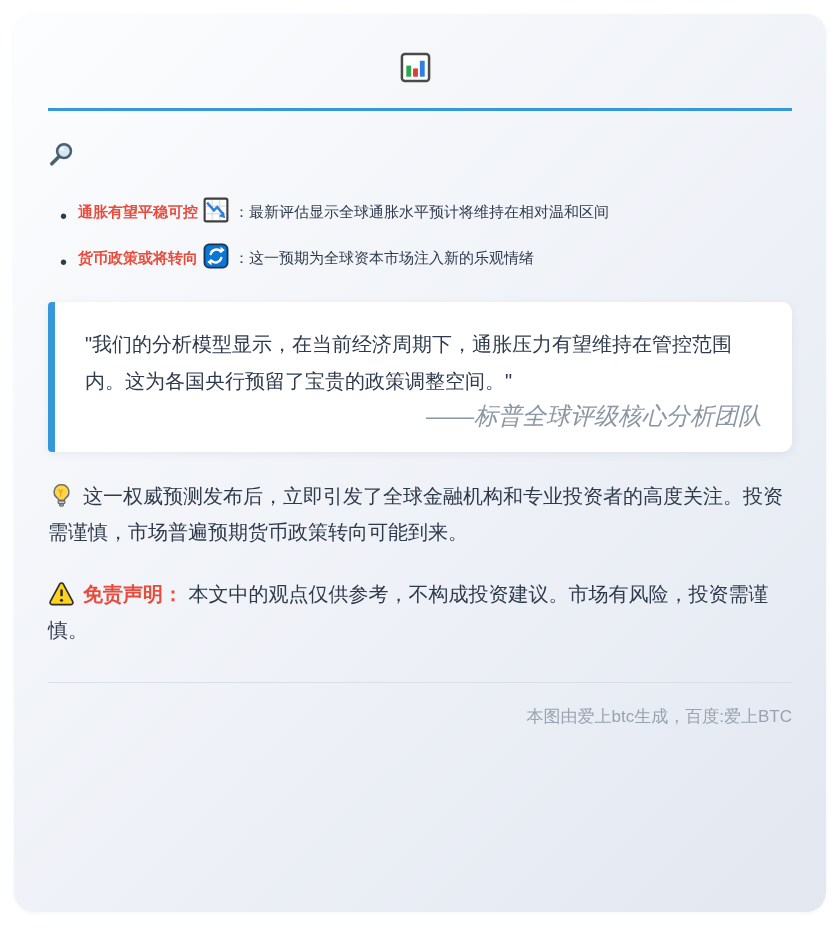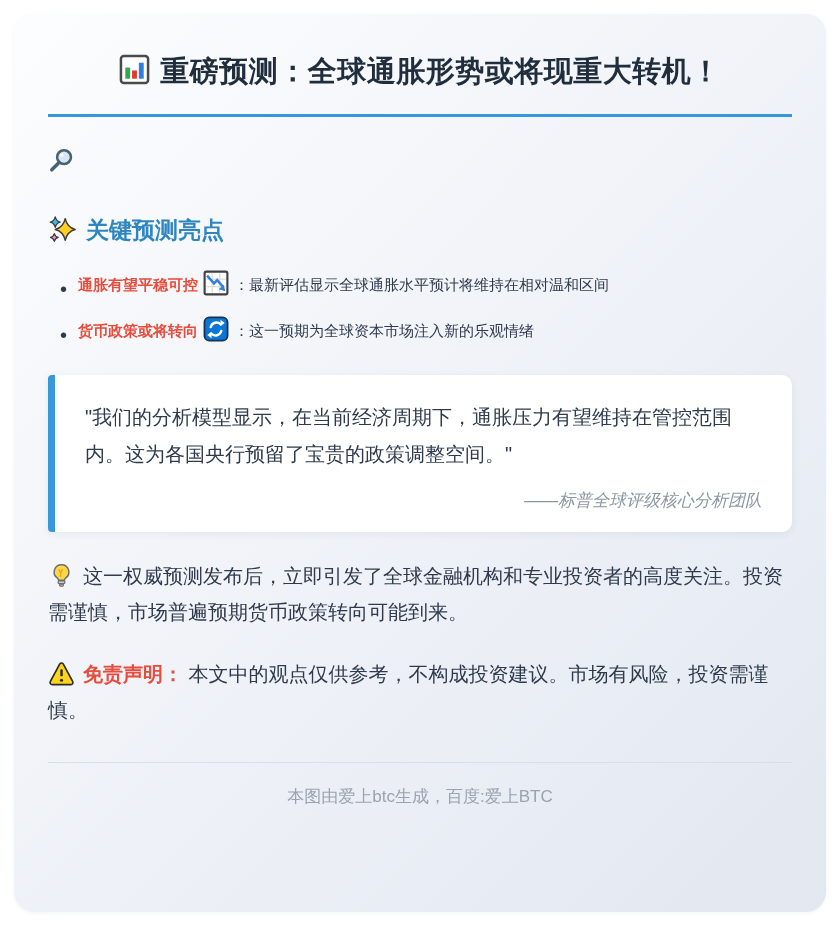--- a/index.html
+++ b/index.html
@@ -74,74 +74,64 @@
     padding:24px 30px 20px;
     box-shadow:0 2px 8px rgba(40,60,90,0.07);
   }
   blockquote.quote p{
     margin:0;
     font-size:20px;
     line-height:1.85;
     color:#2f3b4d;
   }
   .attribution{
-    margin-top:16px;
     text-align:right;
-    font-size:17px;
+    font-size:24px;
     font-style:italic;
     color:#8b97a3;
   }
   .disclaimer{}
   .red-label{color:#e74c3c;font-weight:700;}
   .footer{
     margin-top:34px;
     border-top:1px solid #d9dee7;
     padding-top:22px;
-    text-align:center;
+    text-align:right;
   }
   .footer-text{
     font-size:17px;
     color:#9aa3b0;
   }
 </style>
 </head>
 <body>
 
 <div class="card">
 
   <h1 class="title">
     <span class="icon">
       <svg width="31" height="31" viewBox="0 0 32 32">
         <rect x="2" y="2" width="28" height="28" rx="3" fill="#ffffff" stroke="#4a4a4a" stroke-width="2.6"></rect>
         <rect x="6.5" y="14" width="5" height="11.5" fill="#2faa4a"></rect>
         <rect x="13.5" y="17" width="5" height="8.5" fill="#e23b2e"></rect>
         <rect x="20.5" y="9" width="5" height="16.5" fill="#2f7fe0"></rect>
       </svg>
-    </span><span>重磅预测：全球通胀形势或将现重大转机！</span>
+    </span>
   </h1>
 
   <p class="para">
     <span class="icon">
       <svg width="27" height="27" viewBox="0 0 32 32">
         <circle cx="19" cy="12" r="8.2" fill="#d6e6f2" stroke="#4a6172" stroke-width="3"></circle>
         <circle cx="16.5" cy="9.5" r="2.4" fill="#f2f8fc" stroke="none"></circle>
         <line x1="12.8" y1="18.6" x2="4.5" y2="27" stroke="#4a6172" stroke-width="4.2" stroke-linecap="round"></line>
       </svg>
     </span>
   </p>
 
-  <h2 class="section">
-    <span class="icon">
-      <svg width="29" height="29" viewBox="0 0 32 32">
-        <path d="M19 4 Q21.2 13.8 30 16 Q21.2 18.2 19 28 Q16.8 18.2 8 16 Q16.8 13.8 19 4 Z" fill="#ffd021" stroke="#3a3a3a" stroke-width="1.6" stroke-linejoin="round"></path>
-        <path d="M8 2 Q9.2 6.8 13.5 7.8 Q9.2 8.8 8 13.6 Q6.8 8.8 2.5 7.8 Q6.8 6.8 8 2 Z" fill="#3fb9ea" stroke="#3a3a3a" stroke-width="1.4" stroke-linejoin="round"></path>
-        <path d="M7 20.5 Q8 24 11.2 24.8 Q8 25.6 7 29 Q6 25.6 2.8 24.8 Q6 24 7 20.5 Z" fill="#f493c2" stroke="#3a3a3a" stroke-width="1.4" stroke-linejoin="round"></path>
-      </svg>
-    </span><span>关键预测亮点</span>
-  </h2>
 
   <ul class="highlights">
     <li>
       <span class="lead">通胀有望平稳可控</span><span class="icon icon-inline">
         <svg width="26" height="26" viewBox="0 0 32 32">
           <rect x="2" y="2" width="28" height="28" rx="2" fill="#ffffff" stroke="#3f3f3f" stroke-width="2.6"></rect>
           <line x1="11.3" y1="4" x2="11.3" y2="28" stroke="#d9d9d9" stroke-width="1.4"></line>
           <line x1="20.6" y1="4" x2="20.6" y2="28" stroke="#d9d9d9" stroke-width="1.4"></line>
           <line x1="4" y1="11.3" x2="28" y2="11.3" stroke="#d9d9d9" stroke-width="1.4"></line>
           <line x1="4" y1="20.6" x2="28" y2="20.6" stroke="#d9d9d9" stroke-width="1.4"></line>

